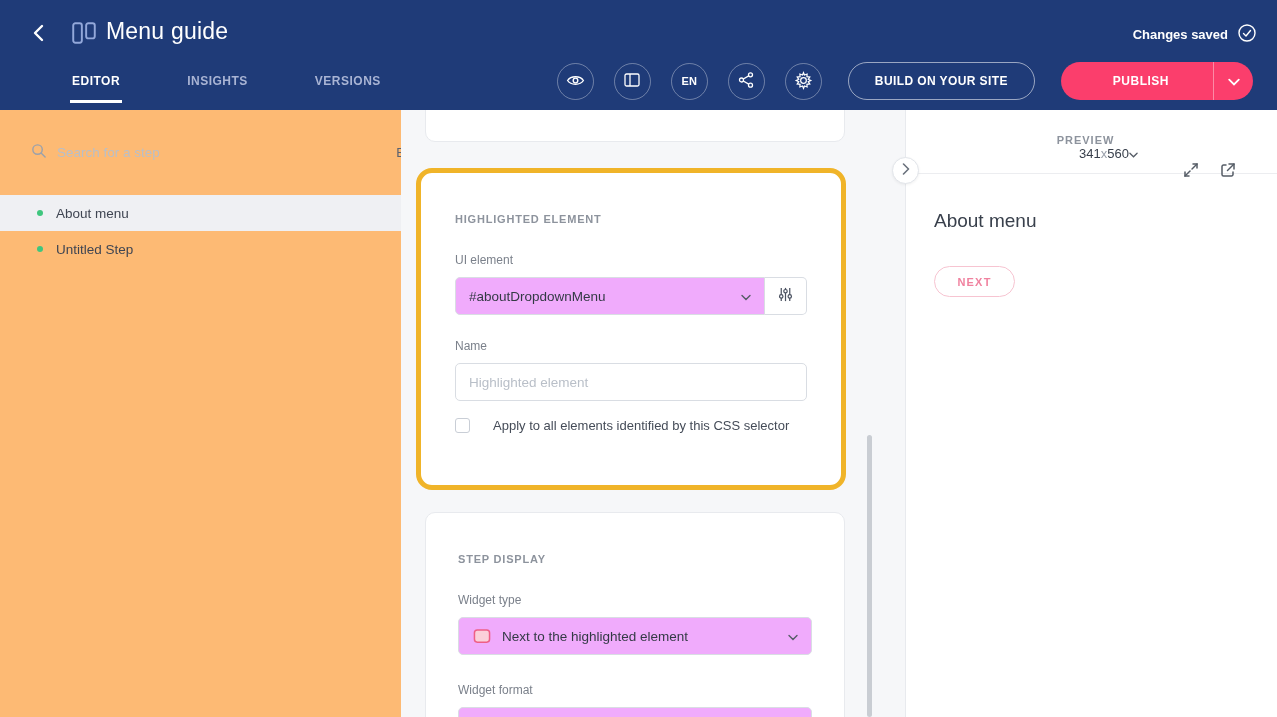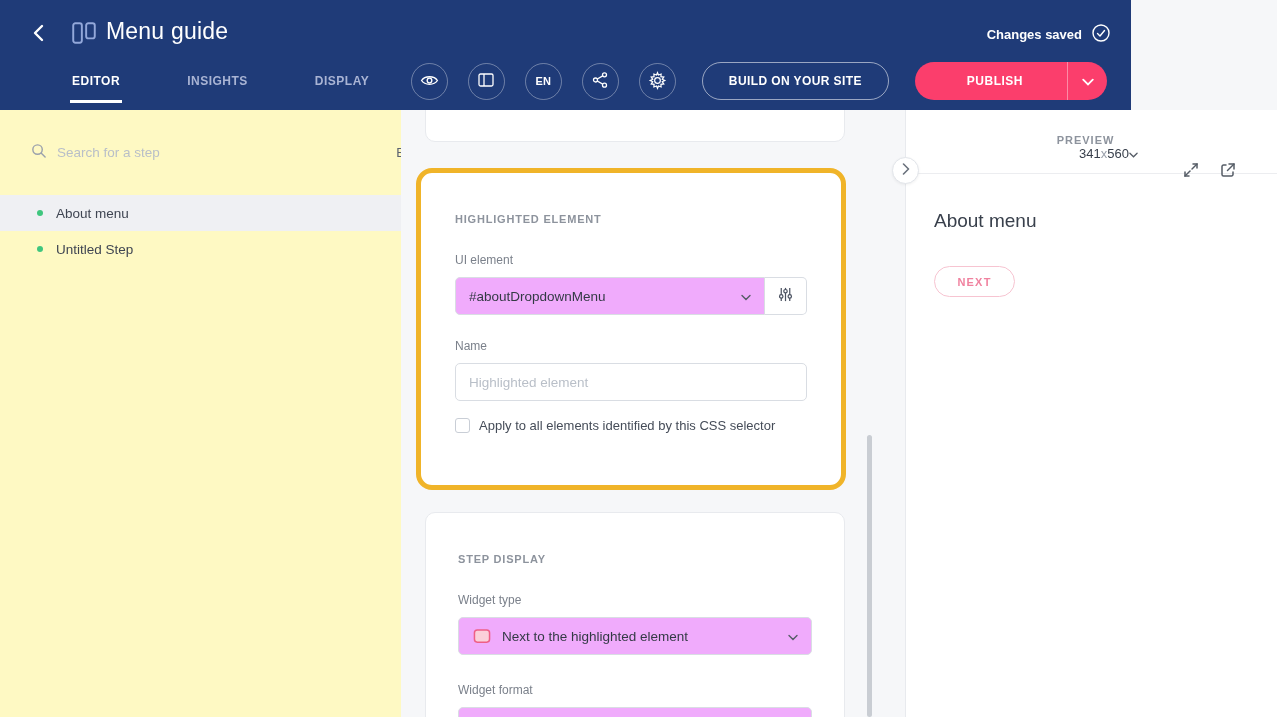--- a/index.html
+++ b/index.html
@@ -3,36 +3,36 @@
 <meta charset="utf-8">
 <style>
   * { box-sizing: border-box; margin: 0; padding: 0; }
   html,body { width:1277px; height:717px; }
   body {
     position: relative; overflow: hidden;
     font-family: "Liberation Sans", sans-serif;
     background: #f6f7f9; color: #39404c;
   }
   
-  .topbar { position:absolute; top:0; left:0; width:1131px; height:110px; background:#1f3b78; }
+  .topbar { position:absolute; top:0; left:0; width:1277px; height:110px; background:#1f3b78; }
   .back-btn { position:absolute; left:26px; top:21px; width:26px; height:26px; background:none; border:none; cursor:pointer; }
   .logo { position:absolute; left:70px; top:19px; width:28px; height:28px; }
   .page-title { position:absolute; left:106px; top:18px; color:#fff; font-size:23px; font-weight:500; letter-spacing:.2px; }
   .saved { position:absolute; right:20px; top:23px; display:flex; align-items:center; gap:9px; color:#fff; font-size:13px; font-weight:700; }
   .tabs { position:absolute; left:70px; bottom:7px; display:flex; gap:63px; }
   .tab { color:#a9b4d4; font-size:12px; font-weight:700; letter-spacing:.5px; padding:10px 2px 12px; border-bottom:3px solid transparent; cursor:pointer; }
   .tab.active { color:#fff; border-bottom-color:#fff; }
   .topbar-actions { position:absolute; right:24px; top:62px; display:flex; align-items:center; gap:20px; }
   .circle-btn { width:37px; height:37px; border-radius:50%; border:1px solid rgba(255,255,255,.35); background:transparent; display:flex; align-items:center; justify-content:center; cursor:pointer; color:#fff; font-size:11px; font-weight:700; letter-spacing:.3px; }
   .build-btn { height:38px; padding:0 26px; margin-left:6px; border-radius:19px; border:1px solid rgba(255,255,255,.55); background:transparent; color:#fff; font-size:12px; font-weight:700; letter-spacing:.4px; cursor:pointer; font-family:inherit; }
   .publish-group { display:flex; margin-left:6px; height:38px; border-radius:19px; overflow:hidden; background:#fb3e6c; }
   .publish-btn { border:none; background:transparent; color:#fff; padding:0 44px 0 52px; font-size:12px; font-weight:700; letter-spacing:.5px; cursor:pointer; font-family:inherit; }
   .publish-caret { border:none; border-left:1px solid rgba(255,255,255,.4); background:transparent; width:40px; display:flex; align-items:center; justify-content:center; cursor:pointer; }
   
-  .sidebar { position:absolute; top:110px; left:0; bottom:0; width:484px; background:#fef9c3; border-right:1px solid #e8eaee; }
+  .sidebar { position:absolute; top:110px; left:0; bottom:0; width:484px; background:#fdba74; border-right:1px solid #e8eaee; }
   .search-row { display:flex; align-items:center; gap:10px; padding:32px 26px 0 30px; }
   .search-input { flex:1; border:none; background:transparent; outline:none; font-size:13.5px; color:#39404c; font-family:inherit; }
   .search-input::placeholder { color:#b9bfc8; }
   .expand-all { font-size:13px; color:#5b6270; cursor:pointer; white-space:nowrap; }
   .steps { margin-top:32px; }
   .step { display:flex; align-items:center; gap:13px; height:36px; padding-left:37px; font-size:13.5px; color:#3f4552; cursor:pointer; }
   .step.active { background:#eff0f3; }
   .dot { width:6px; height:6px; border-radius:50%; background:#3fc67e; flex:none; }
   
   .editor { position:absolute; top:110px; left:401px; width:504px; bottom:0; background:#f6f7f9; overflow:hidden; }
@@ -43,21 +43,21 @@
   .sec-title { font-size:11px; font-weight:700; letter-spacing:.8px; color:#8d939d; }
   .field-label { display:block; font-size:12px; color:#7b818b; margin-bottom:10px; }
   .mt28 { margin-top:28px; } .mt24 { margin-top:24px; }
   .select { display:flex; align-items:center; height:38px; padding:0 13px; border:1px solid #d9dde3; border-radius:5px; background:#f0abfc; font-size:13.5px; color:#333a45; cursor:pointer; }
   .select .chev { margin-left:auto; }
   .select-group { display:flex; }
   .select-group .select { flex:1; border-radius:5px 0 0 5px; }
   .adv-btn { width:42px; height:38px; border:1px solid #d9dde3; border-left:none; border-radius:0 5px 5px 0; background:#fff; display:flex; align-items:center; justify-content:center; cursor:pointer; }
   .text-input { width:100%; height:38px; padding:0 13px; border:1px solid #d9dde3; border-radius:5px; font-size:13.5px; color:#333a45; font-family:inherit; outline:none; }
   .text-input::placeholder { color:#b9bfc8; }
-  .check-row { display:flex; align-items:center; gap:9px; margin-top:17px; cursor:pointer; }
+  .check-row { display:flex; align-items:center; gap:23px; margin-top:17px; cursor:pointer; }
   .check-row input { appearance:none; width:15px; height:15px; border:1px solid #c9ced6; border-radius:3px; background:#fff; cursor:pointer; flex:none; }
   .check-label { font-size:13px; color:#454c58; }
   .widget-icon { margin-right:10px; flex:none; display:flex; }
   .scrollbar { position:absolute; right:33px; top:325px; width:5px; height:282px; background:#c9cdd3; border-radius:3px; cursor:pointer; }
   
   .preview-panel { position:absolute; top:110px; right:0; bottom:0; width:372px; background:#fff; border-left:1px solid #e8eaee; }
   .collapse-btn { position:absolute; left:-14px; top:47px; width:27px; height:27px; border-radius:50%; background:#fff; border:1px solid #e2e5ea; display:flex; align-items:center; justify-content:center; cursor:pointer; box-shadow:0 1px 3px rgba(0,0,0,.06); }
   .panel-header { height:64px; display:flex; align-items:center; padding:24px 40px 0 28px; border-bottom:1px solid #ecedf0;flex-direction:column; }
   .panel-title { font-size:11px; font-weight:700; letter-spacing:1px; color:#8d939d; }
   .size-select { display:flex; align-items:center; margin-left:46px; font-size:13px; color:#39404c; cursor:pointer; }
@@ -95,21 +95,21 @@
         <svg width="20" height="20" viewBox="0 0 20 20" fill="none" stroke="#fff" stroke-width="1.4">
             <circle cx="10" cy="10" r="8"></circle>
             <path d="M6.5 10.5 L9 13 L13.5 7.5" stroke-linecap="round" stroke-linejoin="round"></path>
           </svg>
       </span>
     </div>
 
     <nav class="tabs">
       <div class="tab active">EDITOR</div>
       <div class="tab">INSIGHTS</div>
-      <div class="tab">DISPLAY</div>
+      <div class="tab">VERSIONS</div>
     </nav>
 
     <div class="topbar-actions">
       <button class="circle-btn">
         <span>
           <svg width="19" height="19" viewBox="0 0 18 18" fill="none" stroke="#fff" stroke-width="1.3">
               <path d="M1.5 9 C4.5 4.2 13.5 4.2 16.5 9 C13.5 13.8 4.5 13.8 1.5 9 Z"></path>
               <circle cx="9" cy="9" r="2.2"></circle>
             </svg>
         </span>

